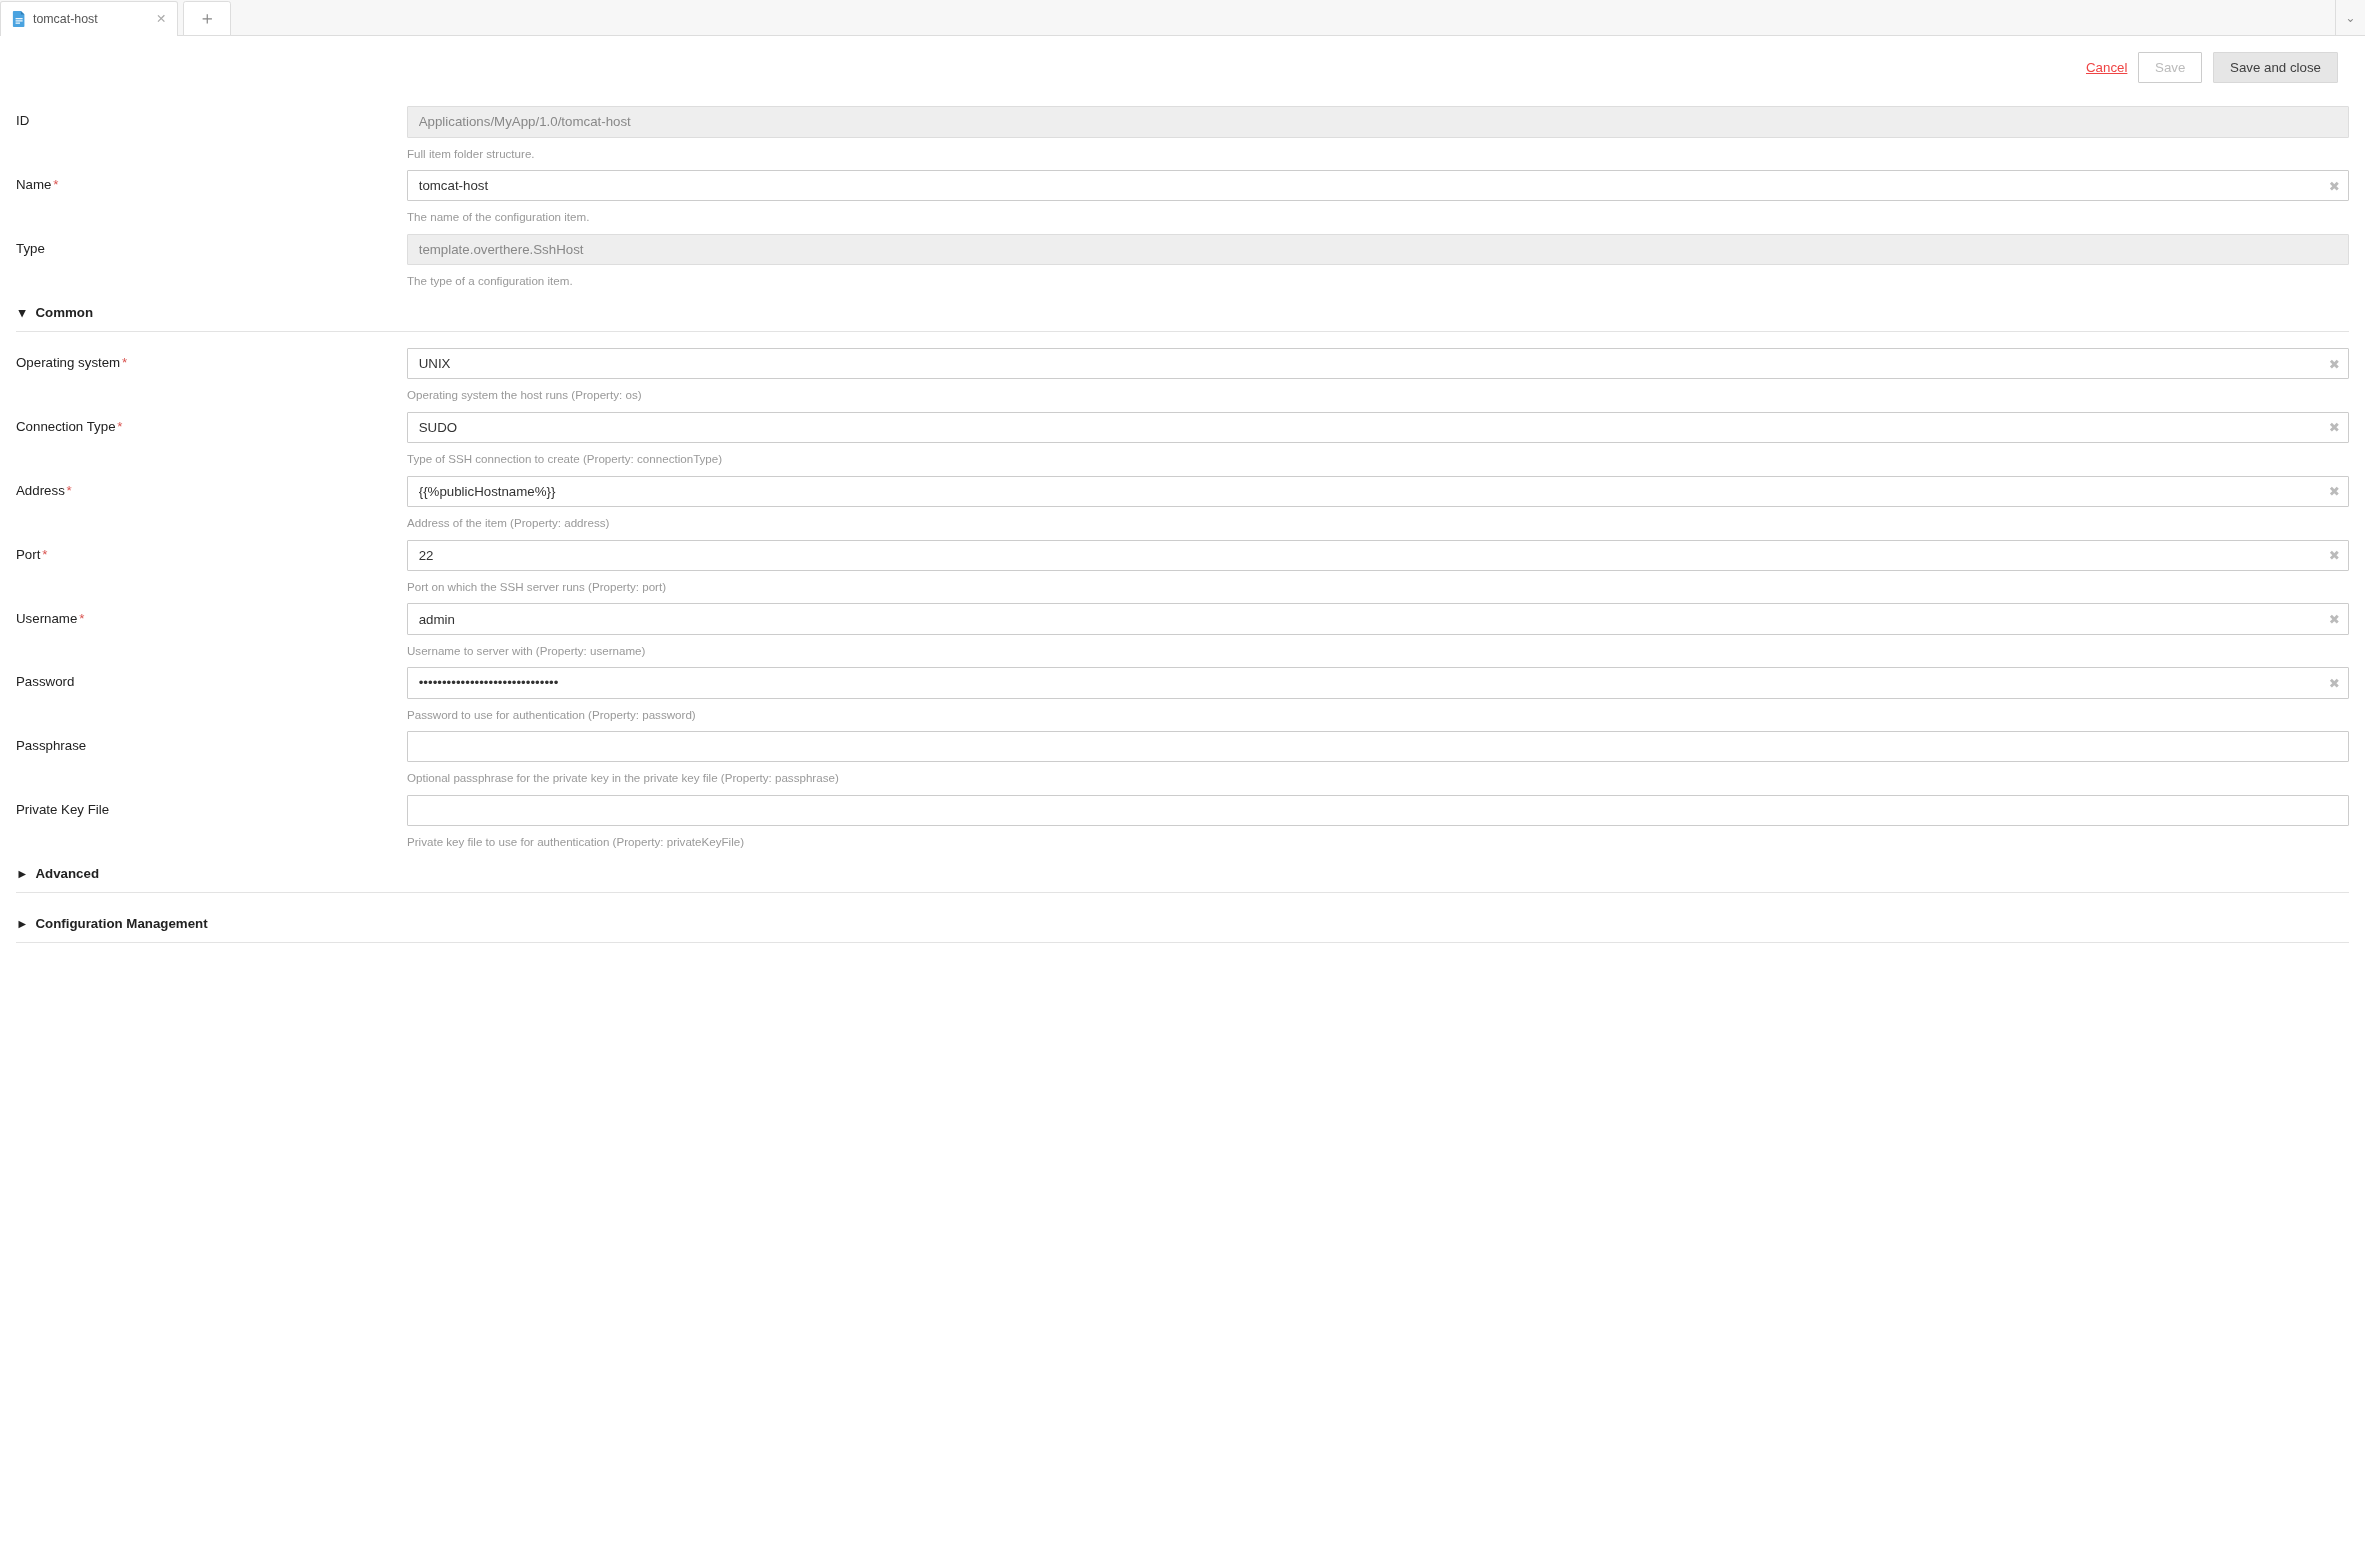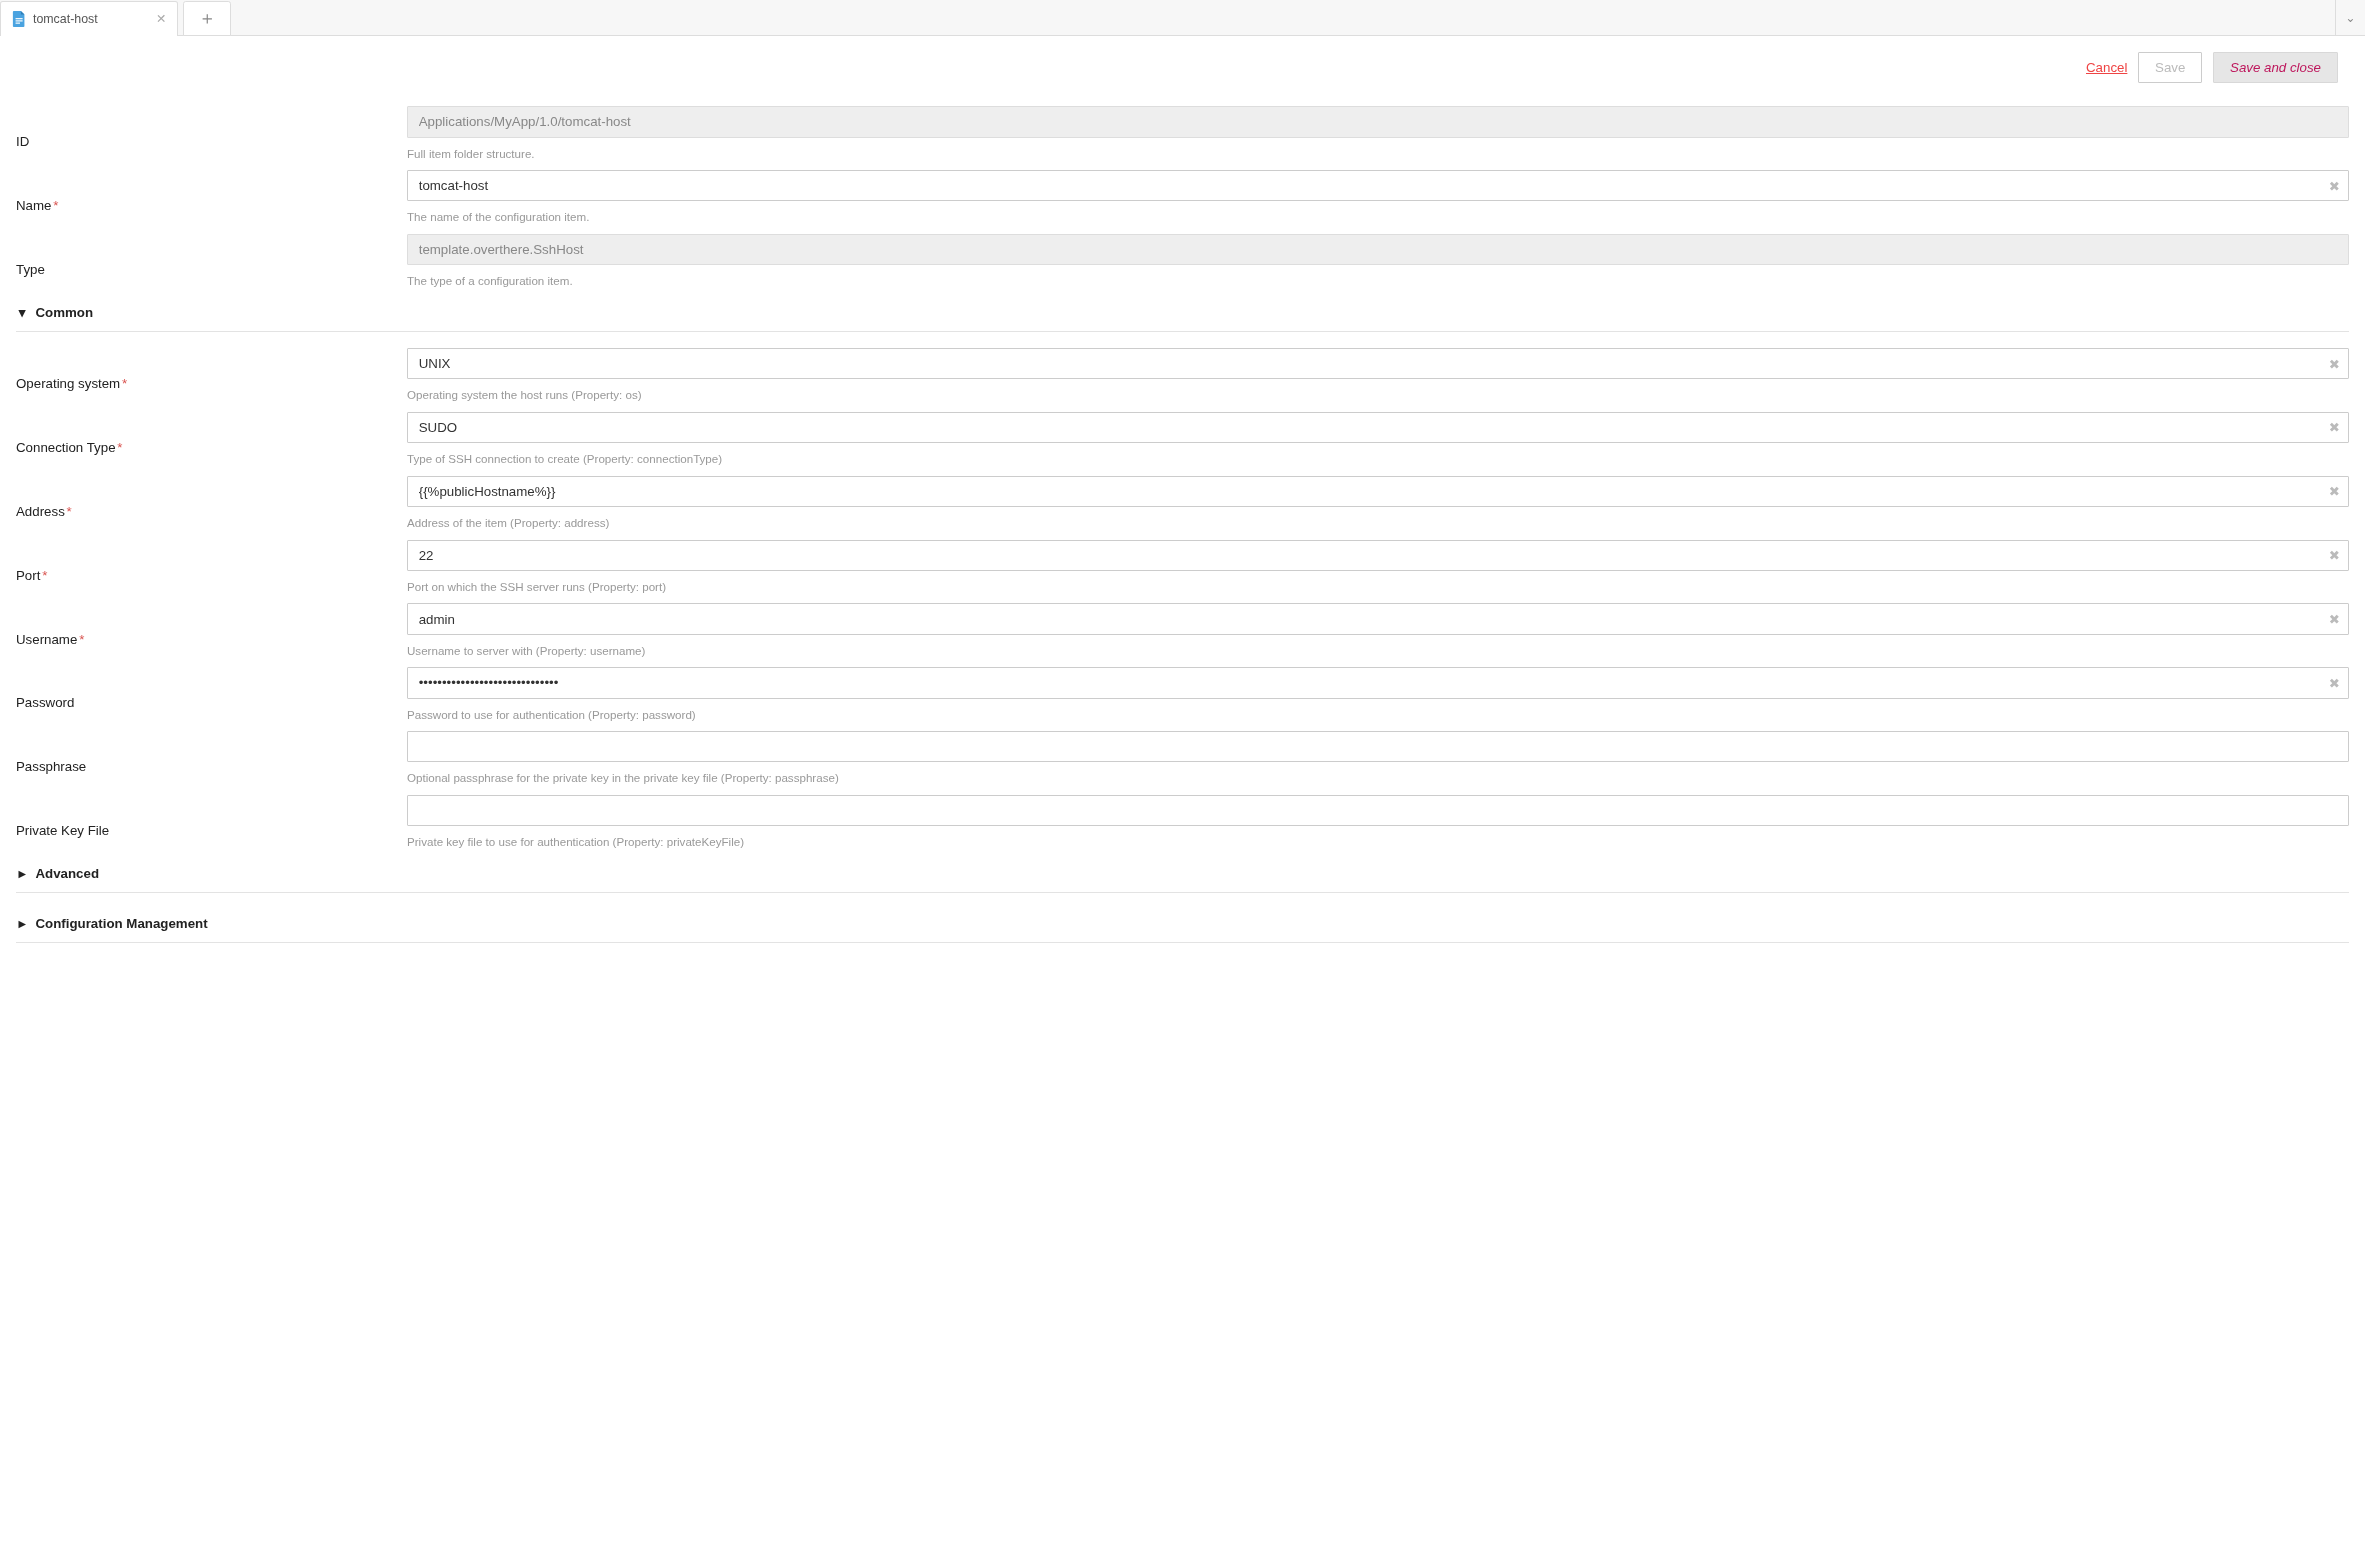--- a/index.html
+++ b/index.html
@@ -75,33 +75,32 @@
   }
   .btn {
     border:0.9px solid #ccc;
     background:#fff;
     border-radius:1px;
     padding: 7.1px 16px;
     font-size:13.3px;
     cursor:pointer;
   }
   .btn-disabled { color:#bbb; background:#fff; cursor:default; }
-  .btn-save-close { background:#e6e6e6; color:#be185d; border-color:#d8d8d8;font-style:italic; }
+  .btn-save-close { background:#e6e6e6; color:#404040; border-color:#d8d8d8; }
   .form-area { padding: 9px 16px 36px 16px; }
   .form-row {
     display:flex;
     align-items:flex-start;
     padding: 7.1px 0 3.6px 0;
   }
   .label-col {
     width: 391px;
     padding-top: 7.1px;
     color:#222;
     font-size: 13.3px;
-    margin-top: 21px;
   }
   .req { color:#d9534f; margin-left:1.8px; }
   .input-col { flex:1; min-width:0; }
   .input-wrap {
     position: relative;
   }
   .text-input, .ro-input {
     width:100%;
     border:0.9px solid #ccc;
     border-radius:1px;

